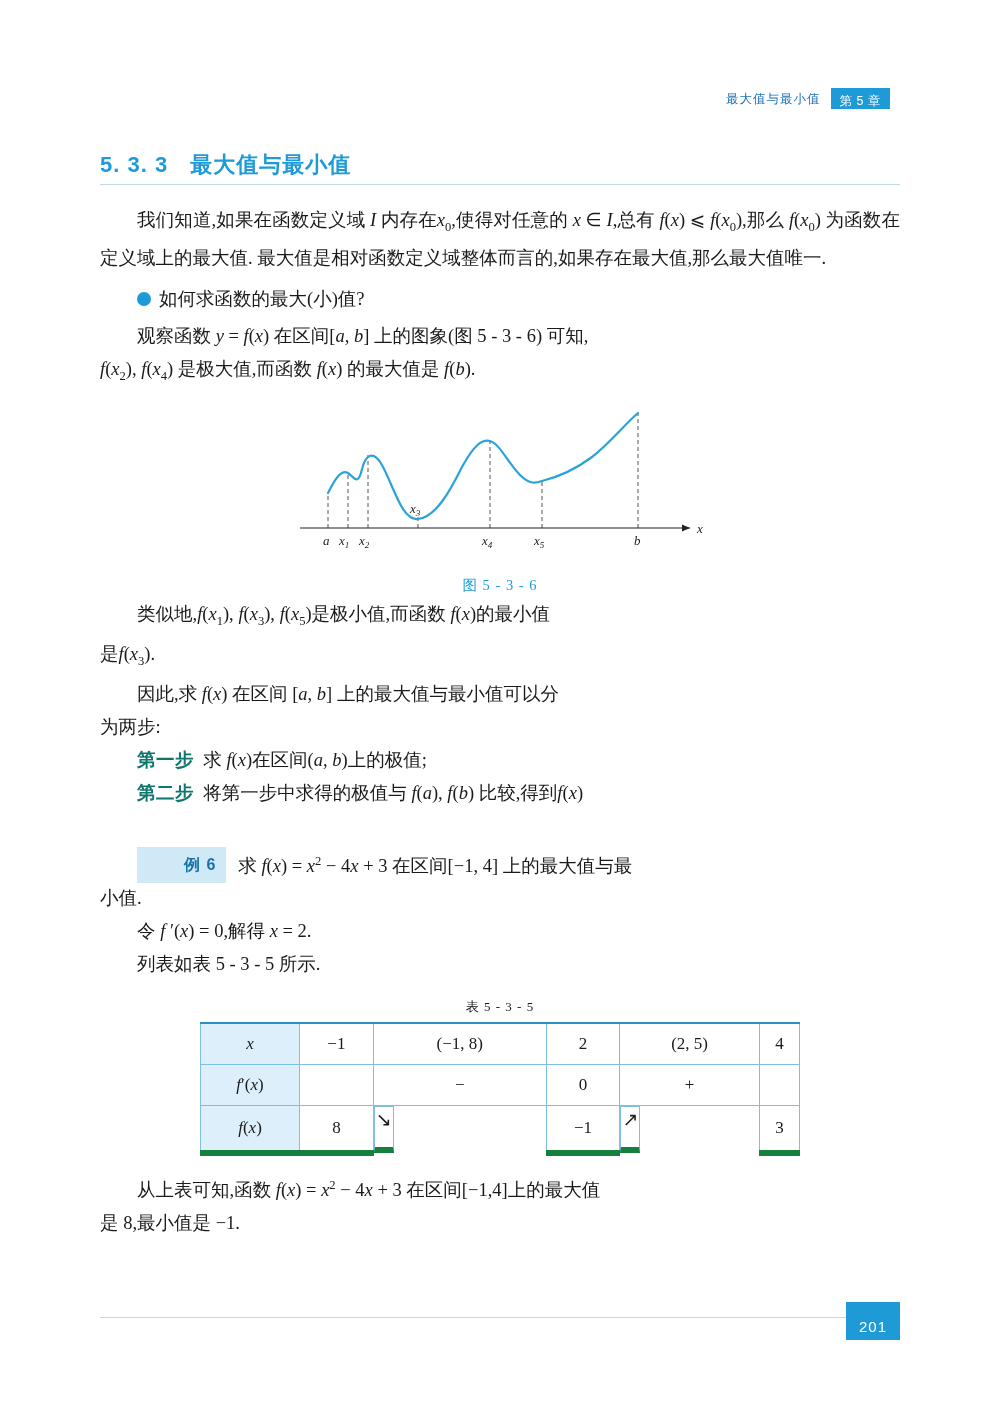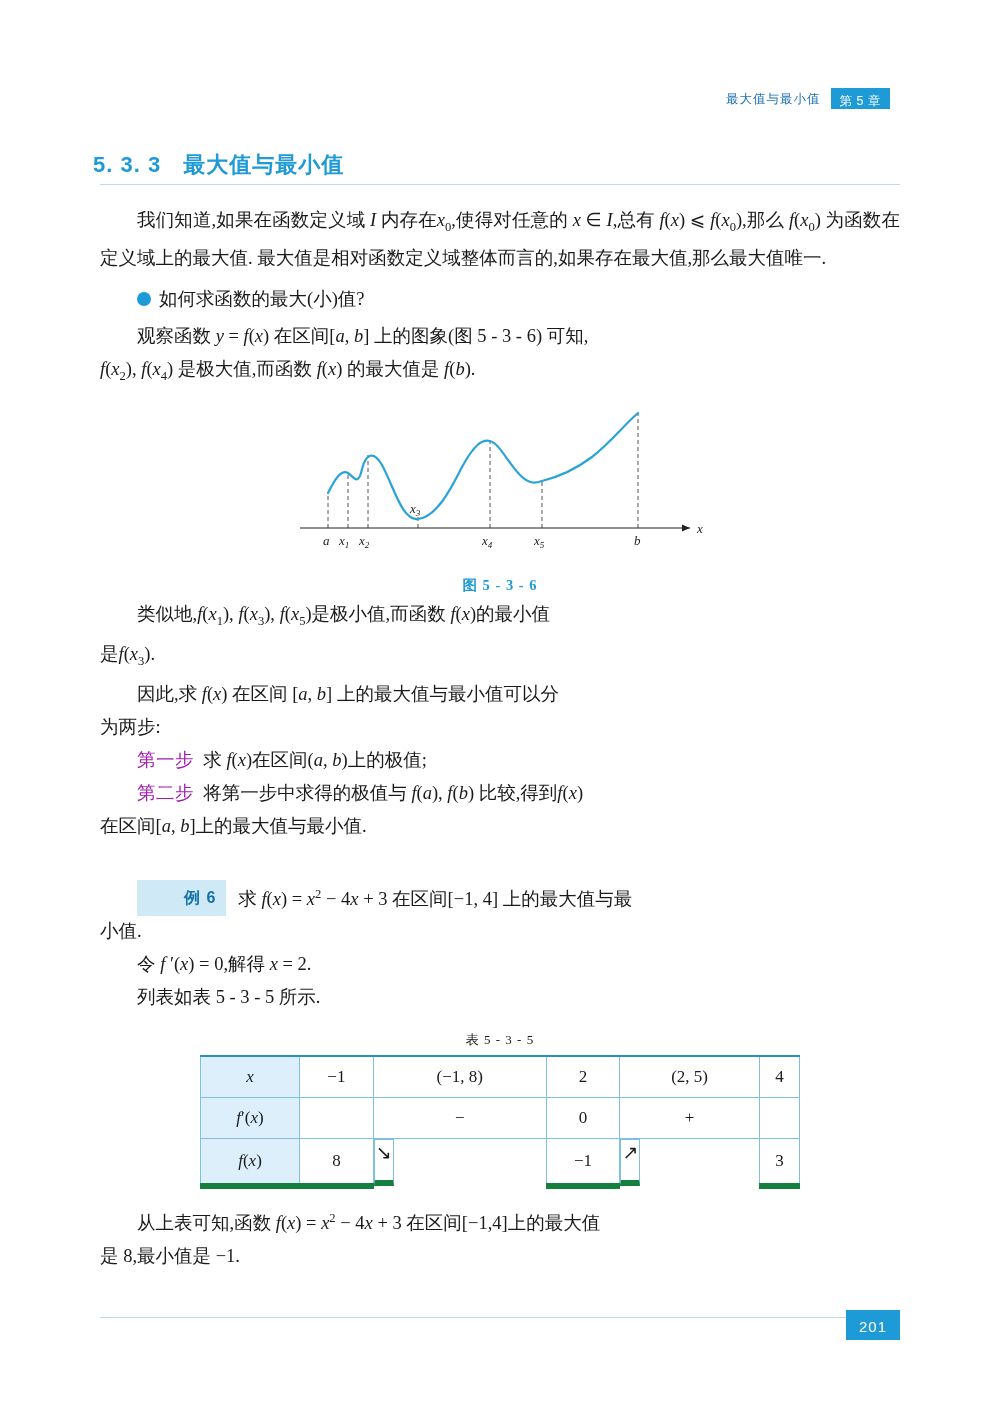--- a/index.html
+++ b/index.html
@@ -46,21 +46,21 @@
     font-size: 12.5px;
     letter-spacing: 0.5px;
     padding: 5px 9px 0 9px;
     white-space: nowrap;
   }
 
   
   .section-title {
     position: absolute;
     top: 150px;
-    left: 93px;
+    left: 100px;
     width: 800px;
     font-family: "Liberation Sans", sans-serif;
     font-size: 22px;
     font-weight: bold;
     color: #1e9ad6;
     letter-spacing: 1px;
     display: flex;
     align-items: baseline;
   }
   .section-num { margin-right: 22px; }
@@ -114,27 +114,27 @@
   .figure {
     margin: 12px 0 4px 0;
     text-align: center;
   }
   .fig-caption {
     font-size: 14.5px;
     color: #1e9ad6;
     letter-spacing: 1px;
     margin-top: 4px;
     font-family: "Liberation Serif", serif;
+  }
+
+  
+  .step-label {
+    color: #0f766e;
+    letter-spacing: 0.5px;
     font-weight: bold;
-  }
-
-  
-  .step-label {
-    color: #a21caf;
-    letter-spacing: 0.5px;
   }
   p.step { text-indent: 2em; }
 
   
   .example-row {
     margin-top: 37px;
     font-size: 18.5px;
     line-height: 31px;
     text-indent: 2em;
   }
@@ -194,21 +194,21 @@
     background: #bdd9ea;
   }
   .page-num {
     position: absolute;
     bottom: 62px;
     right: 100px;
     background: #1e9ad6;
     color: #ffffff;
     font-family: "Liberation Sans", sans-serif;
     font-size: 15px;
-    padding: 8px 13px 5px 13px;
+    padding: 16px 13px 5px 13px;
     letter-spacing: 1px;
   }
 </style>
 </head>
 <body>
 
 <div class="page">
 
   <div class="header">
     <div class="header-text">最大值与最小值</div>
@@ -285,23 +285,20 @@
     </p>
     <p class="para cont">
       为两步:
     </p>
 
     <p class="para step">
       <span class="step-label">第一步</span>&nbsp;&nbsp;求&nbsp;<span class="mi">f</span>(<span class="mi">x</span>)在区间(<span class="mi">a</span>, <span class="mi">b</span>)上的极值;
     </p>
     <p class="para step">
       <span class="step-label">第二步</span>&nbsp;&nbsp;将第一步中求得的极值与&nbsp;<span class="mi">f</span>(<span class="mi">a</span>), <span class="mi">f</span>(<span class="mi">b</span>)&nbsp;比较,得到<span class="mi">f</span>(<span class="mi">x</span>)
-    </p>
-    <p class="para cont">
-      在区间[<span class="mi">a</span>, <span class="mi">b</span>]上的最大值与最小值.
     </p>
 
     <div class="example-row">
       <span class="ex-badge">例 6</span>求&nbsp;<span class="mi">f</span>(<span class="mi">x</span>) = <span class="mi">x</span><sup>2</sup> − 4<span class="mi">x</span> + 3 在区间[−1, 4] 上的最大值与最
     </div>
     <p class="para cont">小值.</p>
 
     <p class="para step">
       令&nbsp;<span class="mi">f</span> ′(<span class="mi">x</span>) = 0,解得&nbsp;<span class="mi">x</span> = 2.
     </p>

